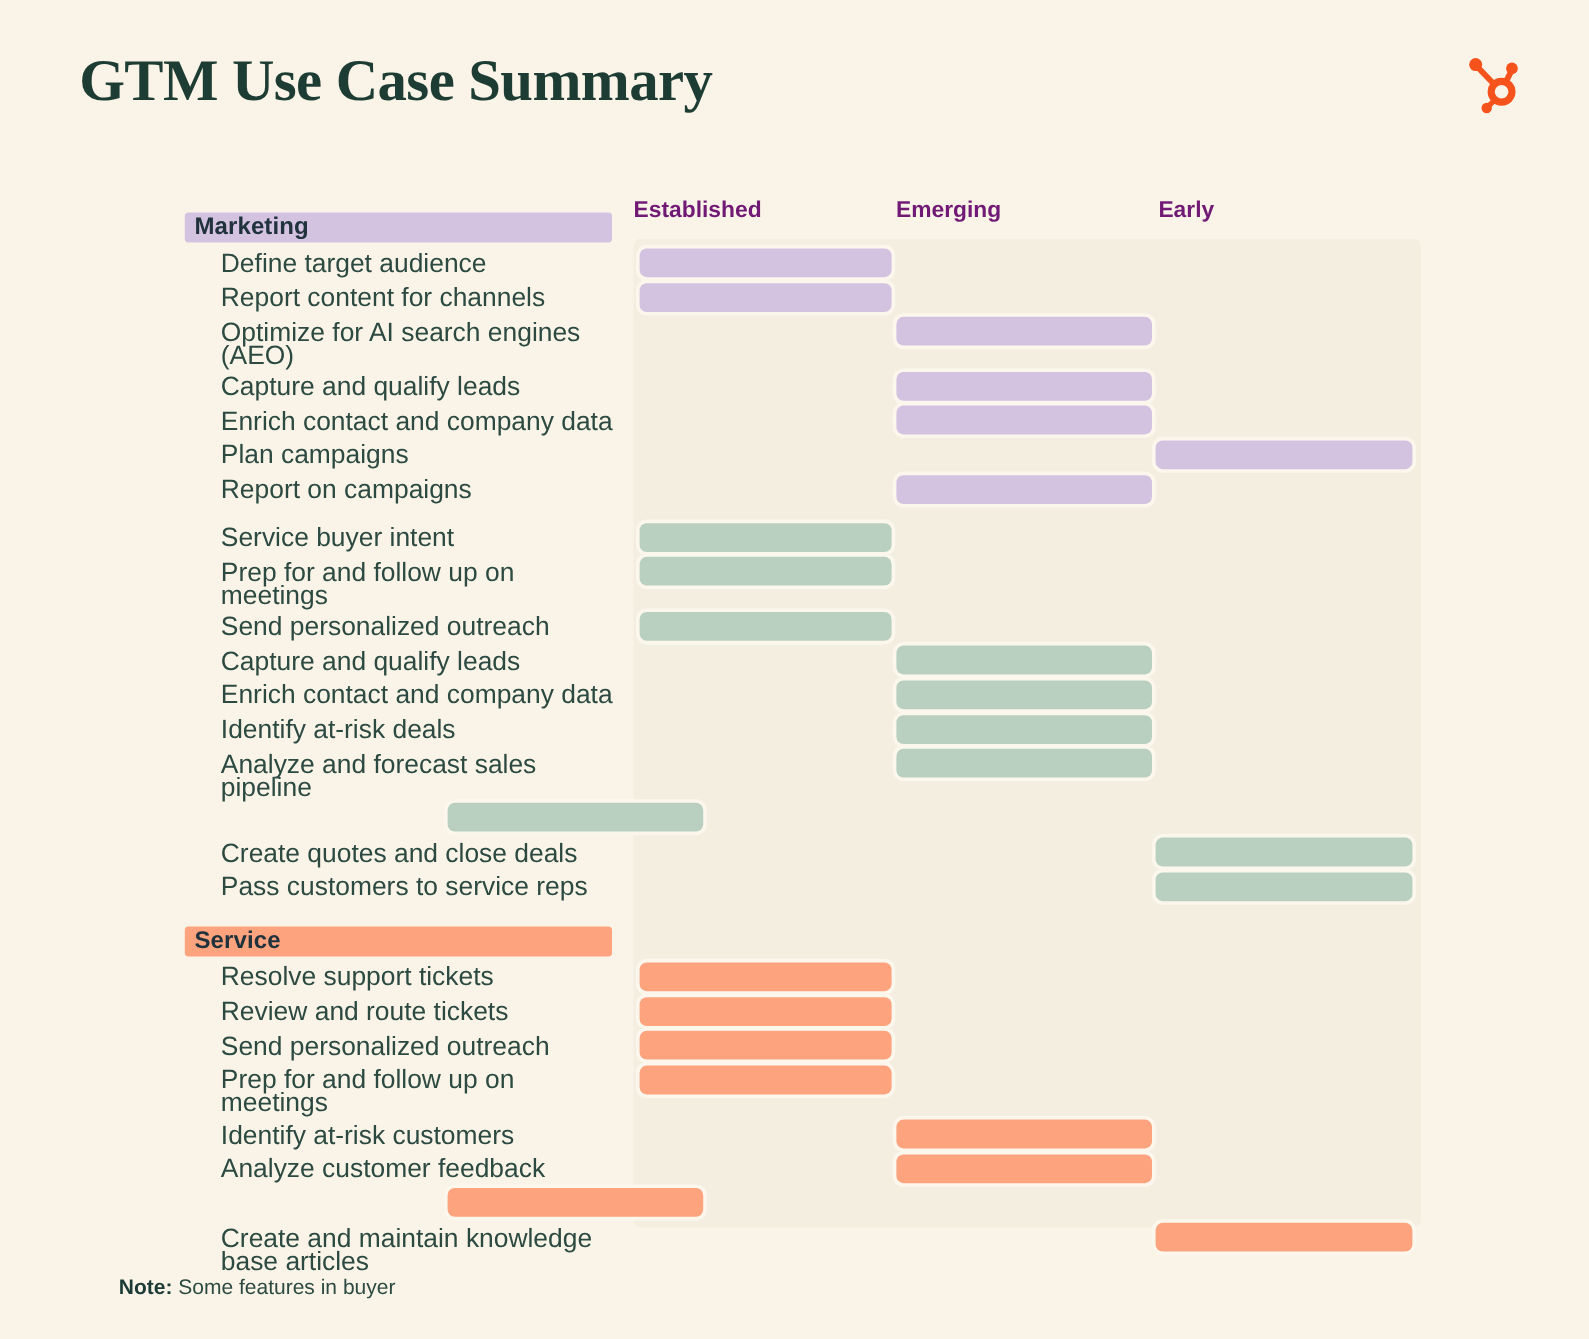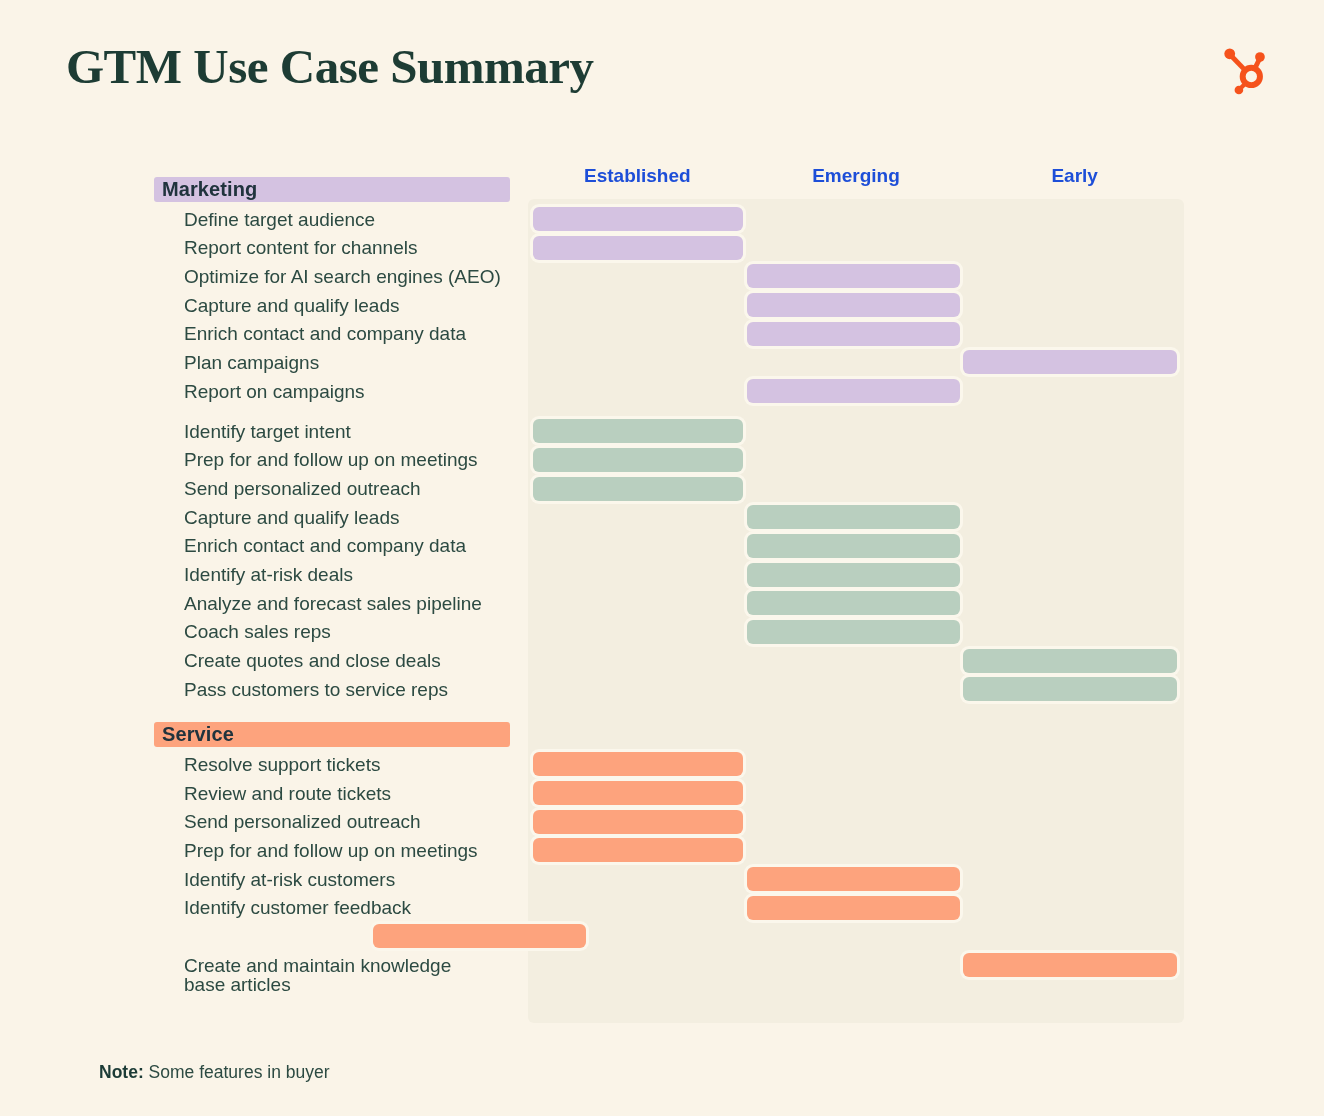--- a/index.html
+++ b/index.html
@@ -28,41 +28,41 @@
     position:absolute;left:528px;top:199px;width:656px;height:824px;
     background:#f3eee0;border-radius:6px;
   }
 
   
   .col-headers{
     position:absolute;left:528px;top:163px;width:656px;height:26px;
     display:grid;grid-template-columns:repeat(3,1fr);
   }
   .col-h{
-    text-align:center;font-size:19px;font-weight:700;color:#1d4ed8;
+    font-size:19px;font-weight:700;color:#701a75;
     line-height:26px;
   }
 
   
   .sections{position:absolute;left:154px;top:177px;width:1030px;}
   .section{margin:0;}
   .section:nth-child(2){margin-top:16px;}
   .section:nth-child(3){margin-top:21px;}
   .sec-header{
     width:356px;height:25px;border-radius:3px;
     margin-bottom:5px;display:flex;align-items:center;
   }
   .sec-header span{
     padding-left:8px;font-size:20px;font-weight:700;color:#20333d;
     letter-spacing:0.1px;
   }
   .row{display:flex;margin-bottom:4.7px;min-height:24px;align-items:flex-start;}
   .label{
     box-sizing:border-box;width:374px;padding-left:30px;padding-right:8px;
-    font-size:19px;color:#2c4a42;line-height:19px;padding-top:2.5px;
+    font-size:22px;color:#2c4a42;line-height:19px;padding-top:2.5px;
     white-space:pre-line;
   }
   .bars{position:relative;width:656px;height:24px;flex:none;}
   .bar{
     position:absolute;top:0;height:24px;border-radius:6px;
     box-shadow:0 0 0 3px #fbf7ec;
   }
   .stage-0{left:5px;width:210px;}
   .stage-1{left:219px;width:213px;}
   .stage-2{left:435px;width:214px;}
@@ -146,21 +146,21 @@
         </div>
         <div class="row">
           <div class="label">Report on campaigns</div>
           <div class="bars">
             <div class="bar stage-1" style="background: rgb(212, 194, 225);"></div>
           </div>
         </div>
       </div>
       <div class="section">
         <div class="row">
-          <div class="label">Identify target intent</div>
+          <div class="label">Service buyer intent</div>
           <div class="bars">
             <div class="bar stage-0" style="background: rgb(185, 207, 191);"></div>
           </div>
         </div>
         <div class="row">
           <div class="label">Prep for and follow up on meetings</div>
           <div class="bars">
             <div class="bar stage-0" style="background: rgb(185, 207, 191);"></div>
           </div>
         </div>
@@ -188,21 +188,20 @@
             <div class="bar stage-1" style="background: rgb(185, 207, 191);"></div>
           </div>
         </div>
         <div class="row">
           <div class="label">Analyze and forecast sales pipeline</div>
           <div class="bars">
             <div class="bar stage-1" style="background: rgb(185, 207, 191);"></div>
           </div>
         </div>
         <div class="row">
-          <div class="label">Coach sales reps</div>
           <div class="bars">
             <div class="bar stage-1" style="background: rgb(185, 207, 191);"></div>
           </div>
         </div>
         <div class="row">
           <div class="label">Create quotes and close deals</div>
           <div class="bars">
             <div class="bar stage-2" style="background: rgb(185, 207, 191);"></div>
           </div>
         </div>
@@ -241,21 +240,21 @@
             <div class="bar stage-0" style="background: rgb(253, 163, 125);"></div>
           </div>
         </div>
         <div class="row">
           <div class="label">Identify at-risk customers</div>
           <div class="bars">
             <div class="bar stage-1" style="background: rgb(253, 163, 125);"></div>
           </div>
         </div>
         <div class="row">
-          <div class="label">Identify customer feedback</div>
+          <div class="label">Analyze customer feedback</div>
           <div class="bars">
             <div class="bar stage-1" style="background: rgb(253, 163, 125);"></div>
           </div>
         </div>
         <div class="row">
           <div class="bars">
             <div class="bar stage-1" style="background: rgb(253, 163, 125);"></div>
           </div>
         </div>
         <div class="row">

